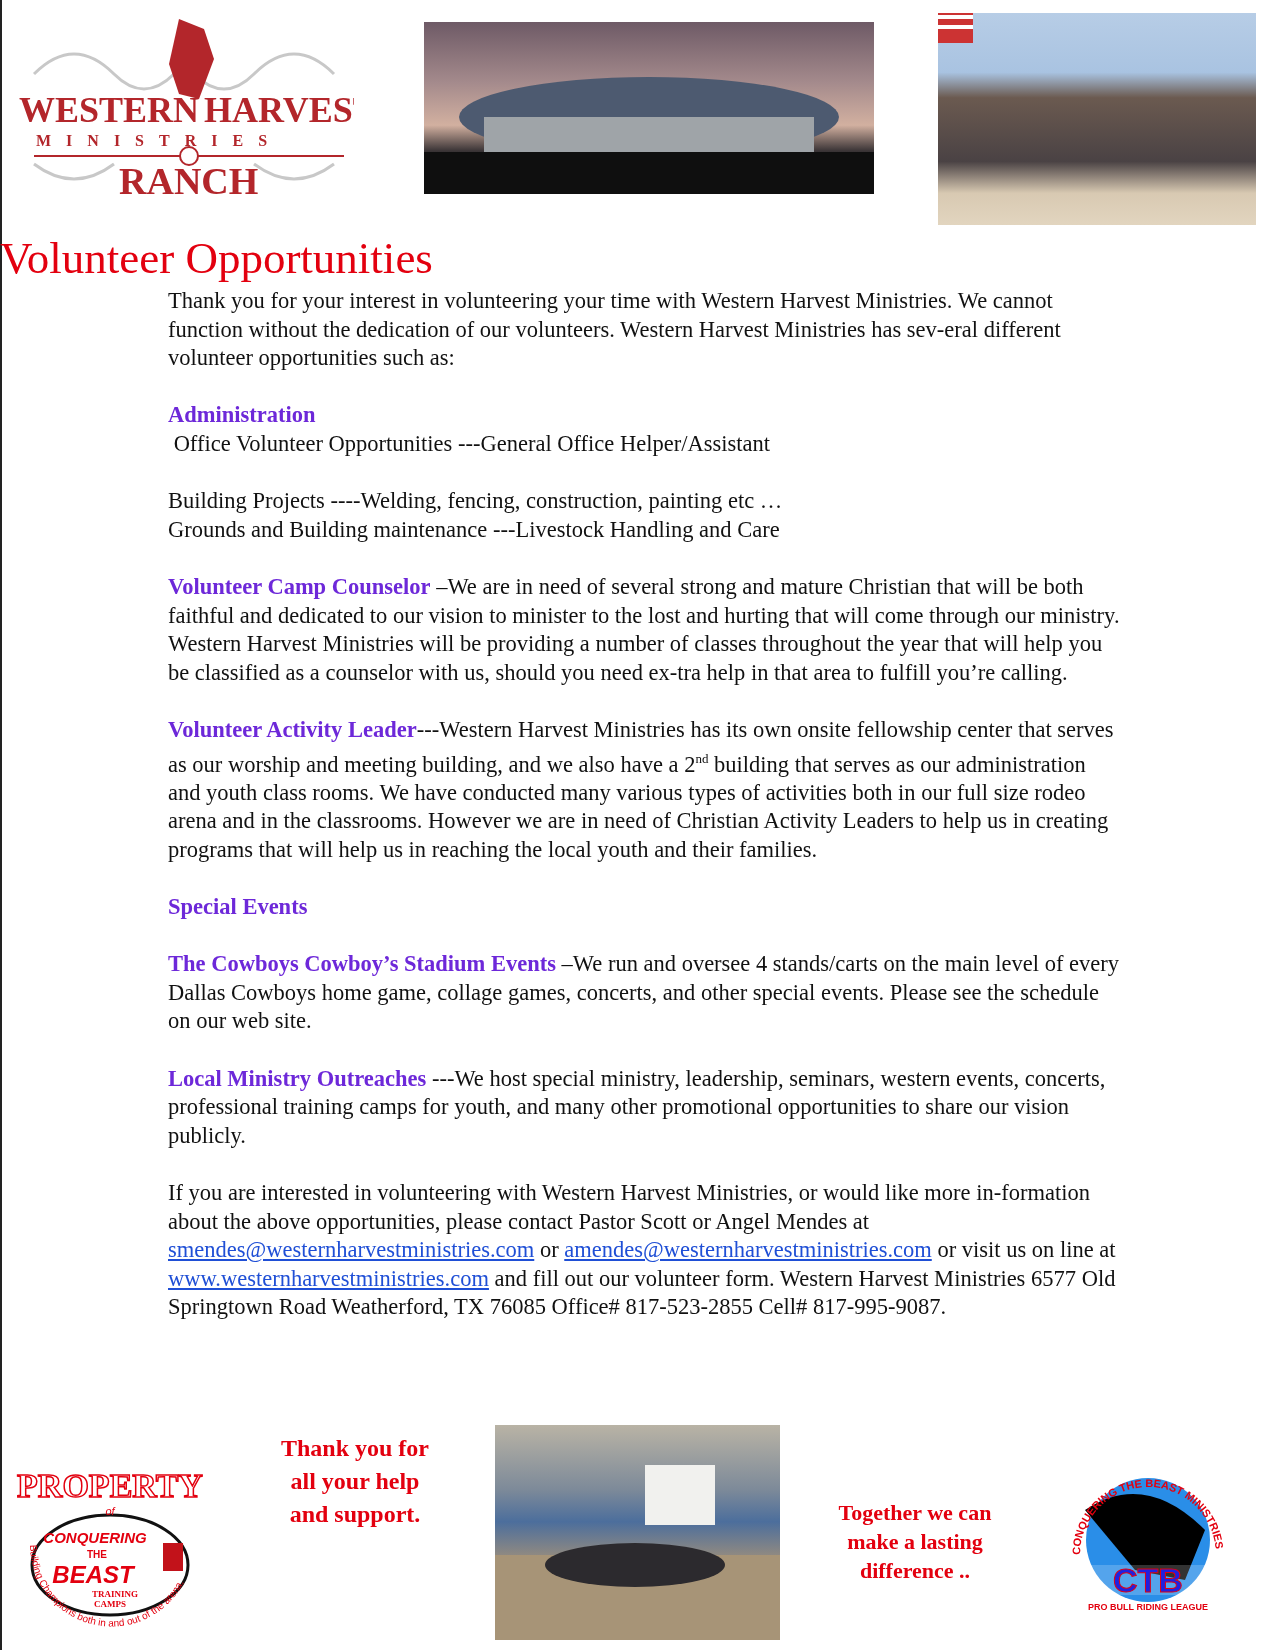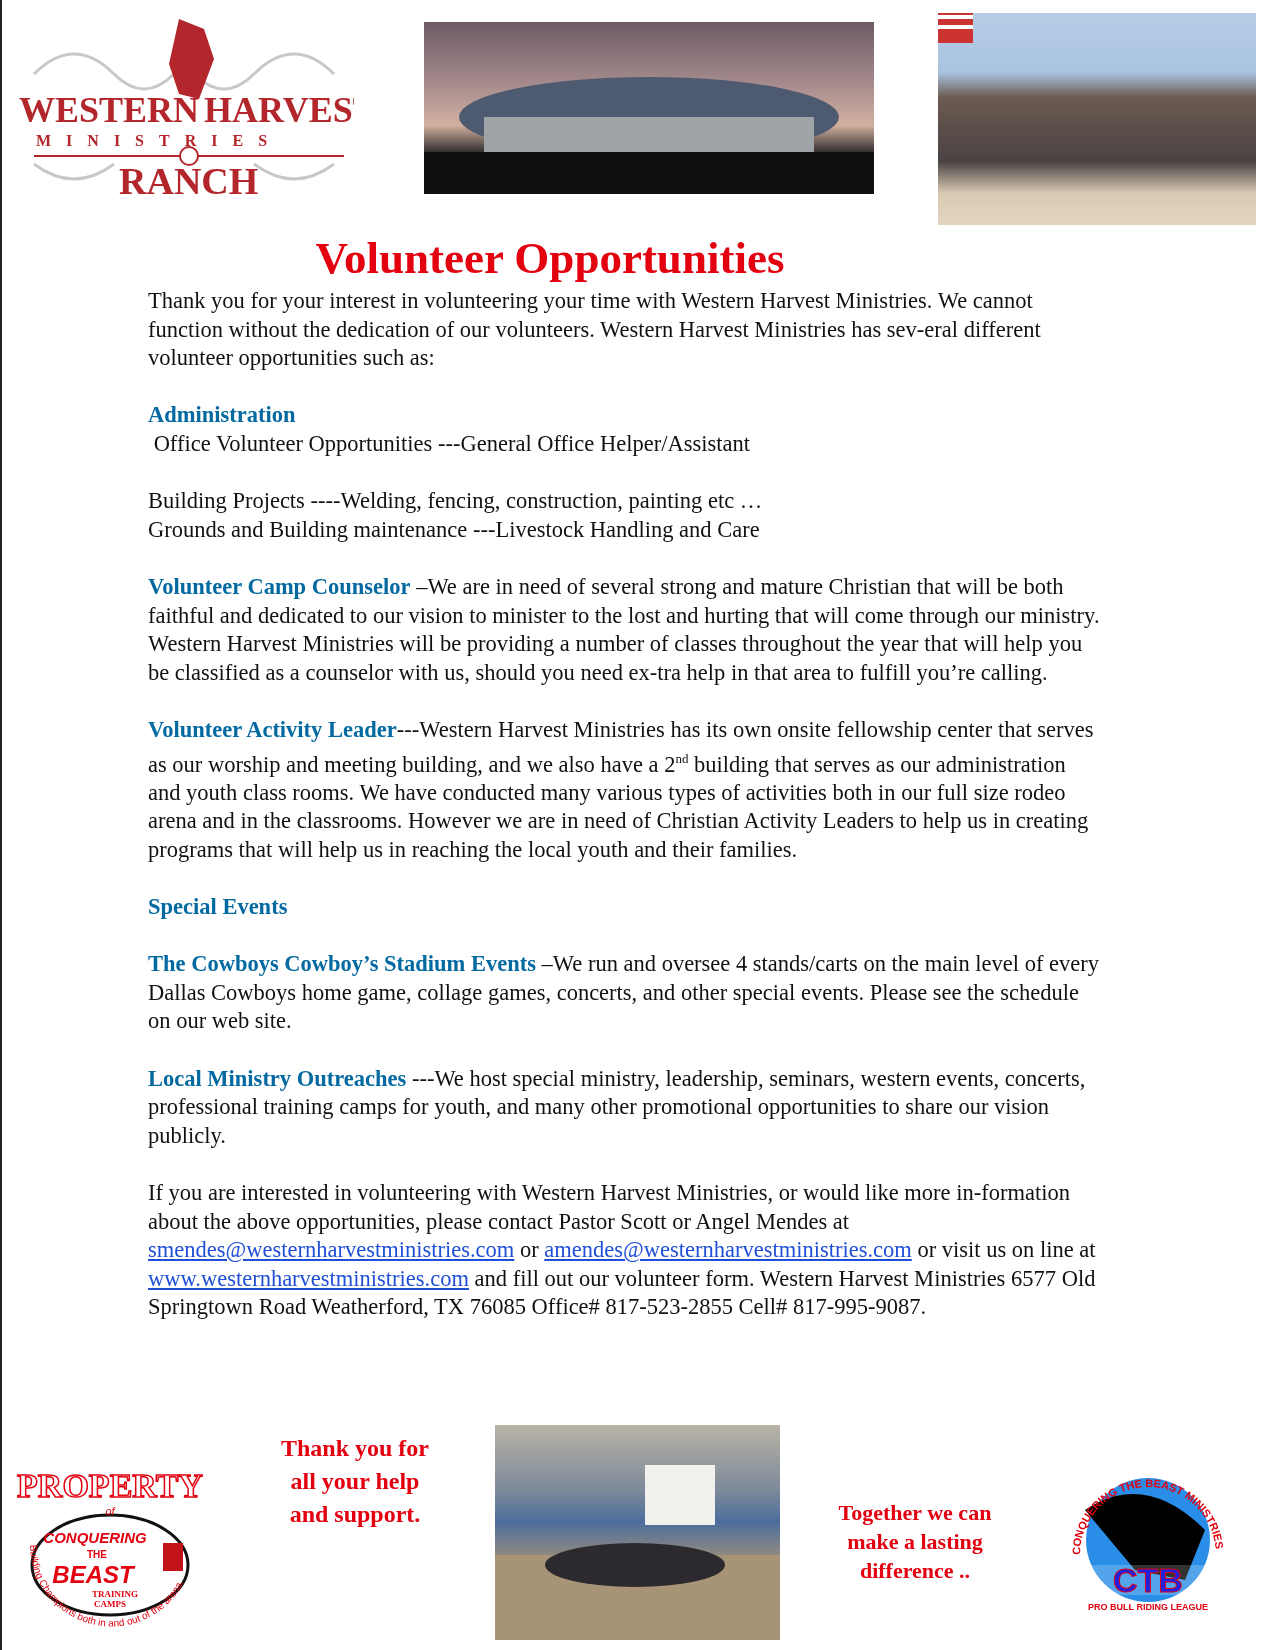--- a/index.html
+++ b/index.html
@@ -2,25 +2,25 @@
 <html><head>
 <meta charset="utf-8">
 <style>
   html,body{margin:0;padding:0;background:#fff;}
   body{width:1275px;height:1650px;position:relative;overflow:hidden;font-family:"Liberation Serif","DejaVu Serif",serif;color:#111;}
   .left-border{position:absolute;left:0;top:0;width:2px;height:1650px;background:#222;}
   .abs{position:absolute;}
   .logo-whm{left:14px;top:14px;width:340px;height:190px;}
   .stadium{left:424px;top:22px;width:450px;height:172px;background:linear-gradient(180deg,#6e5a66 0%,#a48a8c 35%,#d2b0a0 60%,#3a3436 75%,#111 100%);overflow:hidden;}
   .crowd{left:938px;top:13px;width:318px;height:212px;background:linear-gradient(180deg,#b7cde6 0%,#a9c3e1 28%,#6b5a50 40%,#4a4244 70%,#d8c9b2 85%,#e2d5bf 100%);overflow:hidden;}
-  .title{left:0;width:1100px;top:232px;text-align:center;color:#e3000f;font-weight:bold;font-size:45px;}
-  .body{left:148px;top:287px;width:955px;font-size:22.5px;line-height:28.6px;}
+  .title{left:0;width:1100px;top:232px;color:#e3000f;font-weight:normal;font-size:45px;}
+  .body{left:168px;top:287px;width:955px;font-size:22.5px;line-height:28.6px;}
   .body p{margin:0;}
   .gap{height:28.6px;}
-  .red{color:#0369a1;font-weight:bold;}
+  .red{color:#6d28d9;font-weight:bold;}
   a{color:#1f4fd6;text-decoration:underline;}
   .foot-text{color:#e3000f;font-weight:bold;text-align:center;font-size:24px;line-height:33px;}
   .ctb{left:1060px;top:1470px;width:175px;height:150px;}
   .prop{left:15px;top:1465px;width:190px;height:175px;}
   .arena{left:495px;top:1425px;width:285px;height:215px;background:linear-gradient(180deg,#b9b3a5 0%,#7d8a99 30%,#4c6e9c 45%,#a2917a 65%,#b09a7d 100%);overflow:hidden;}
 </style>
 </head>
 <body>
 
 <div class="left-border"></div>

